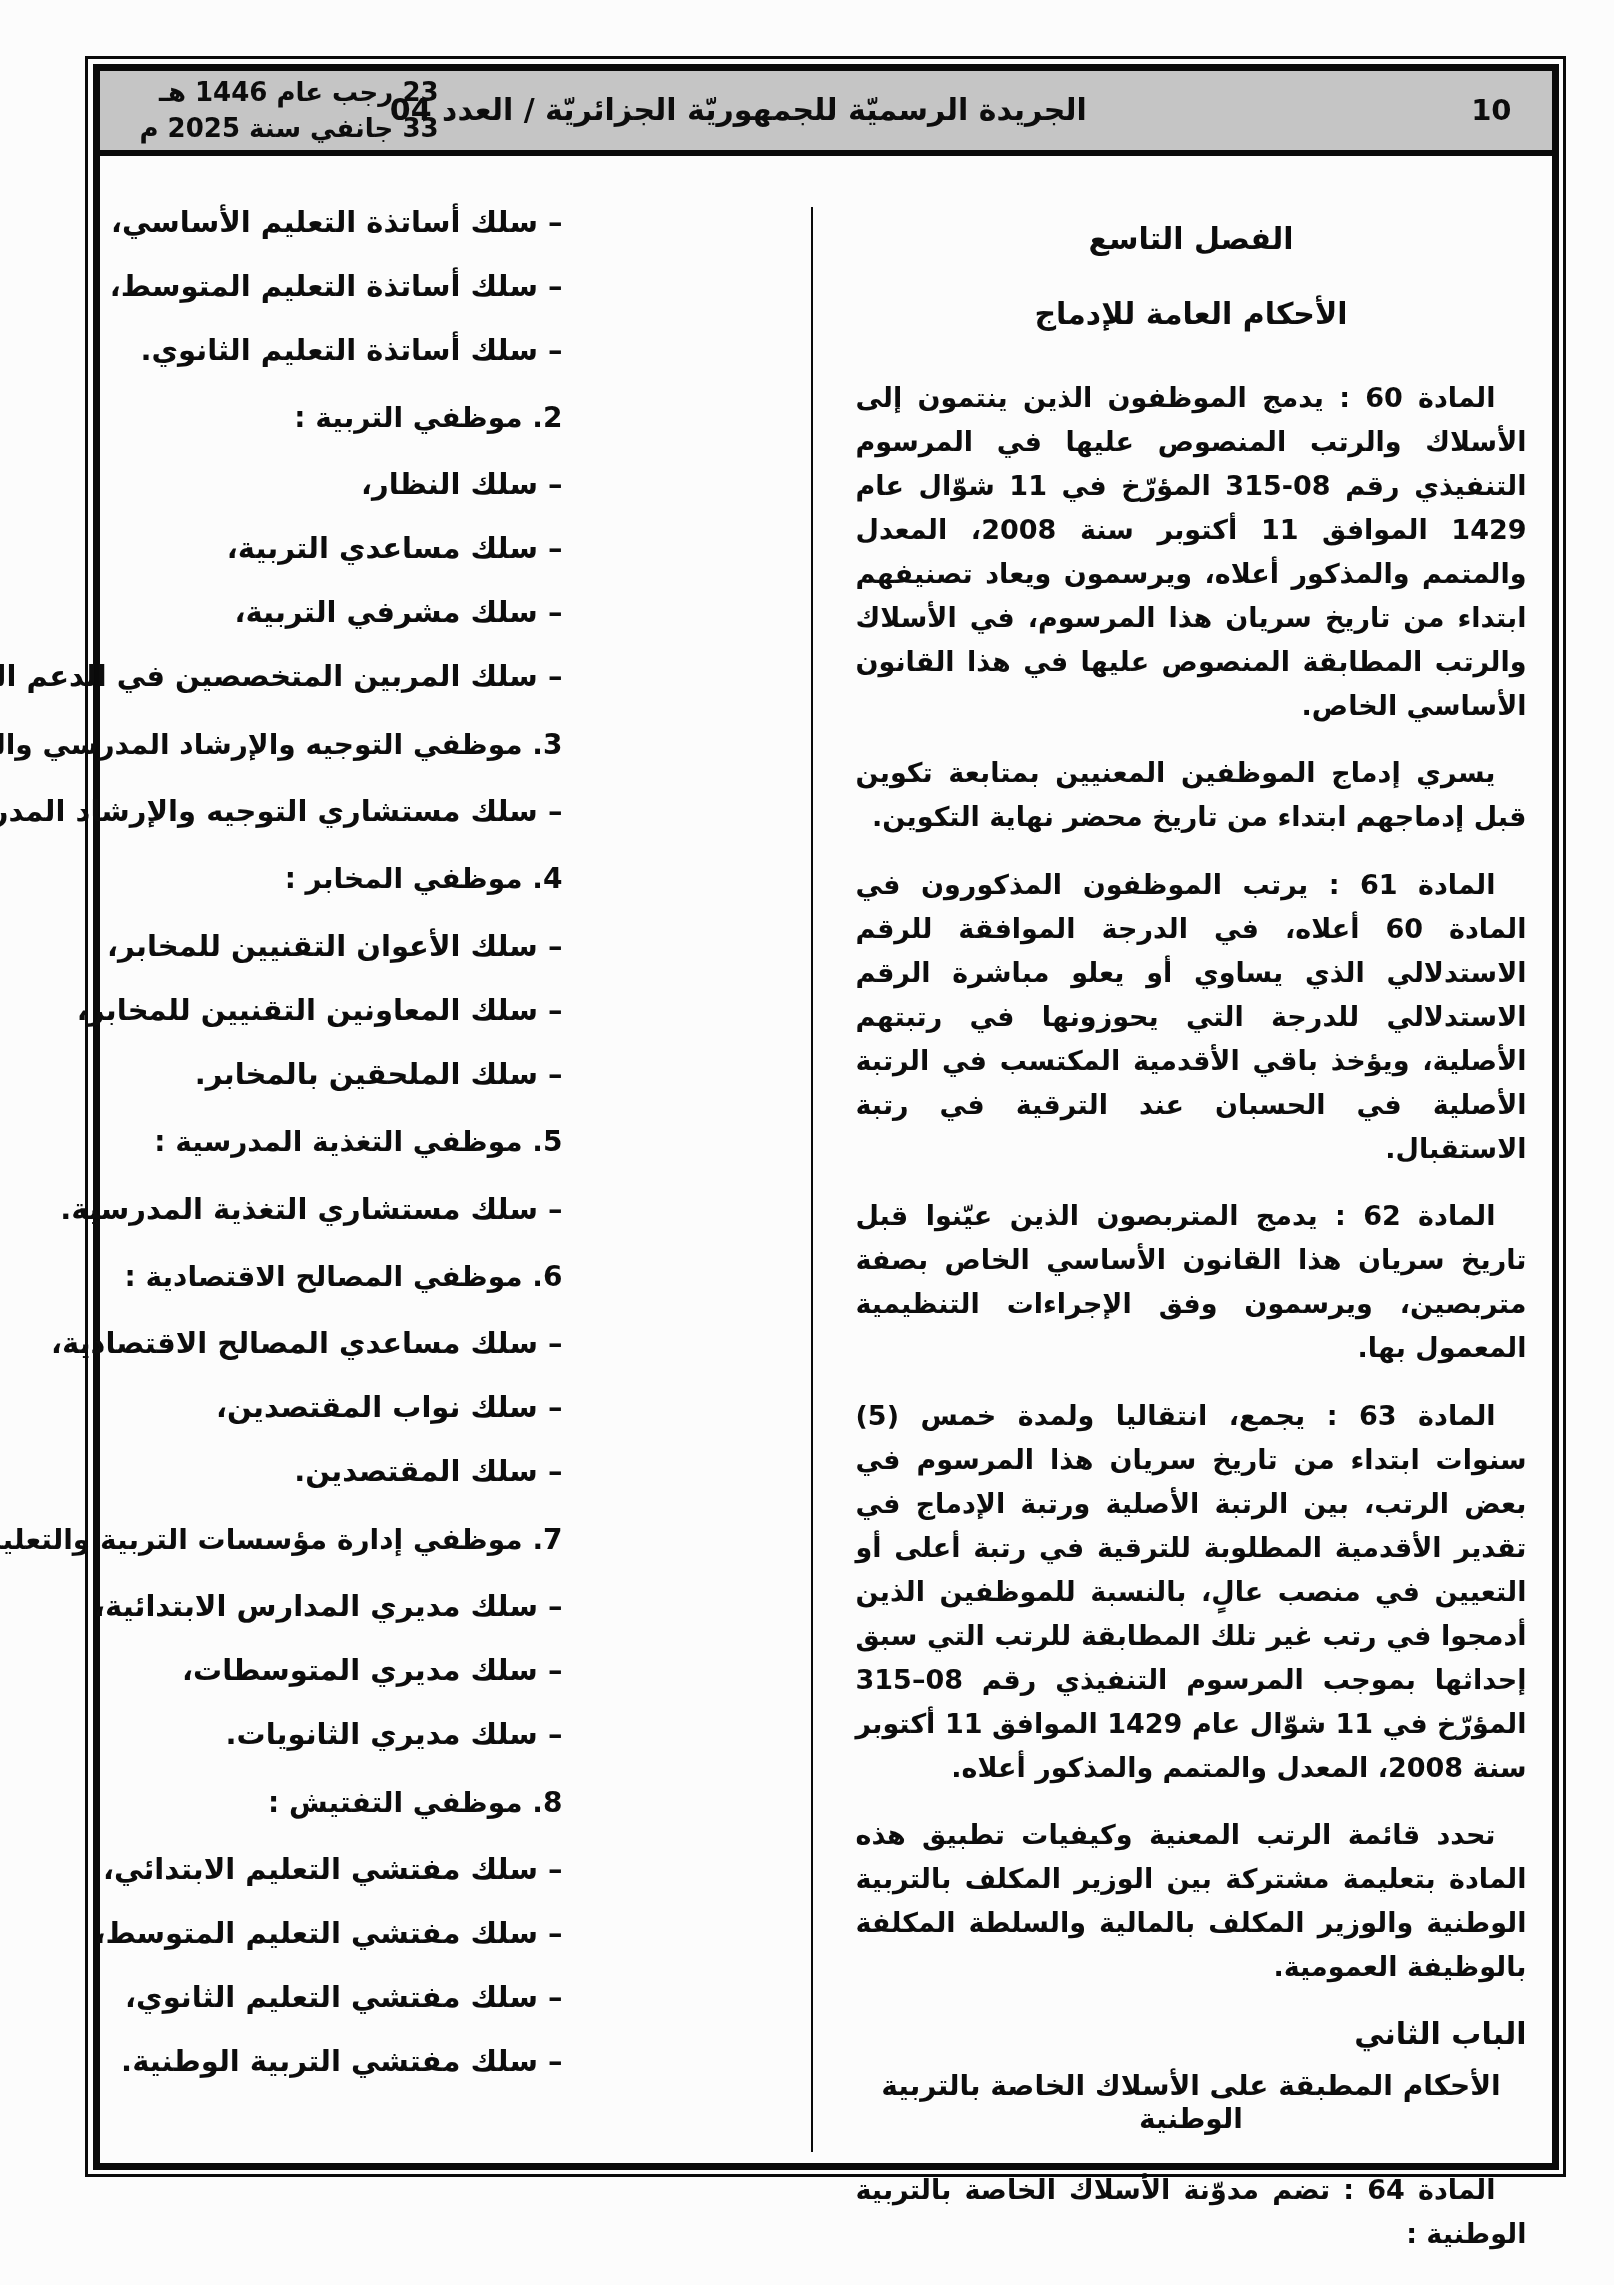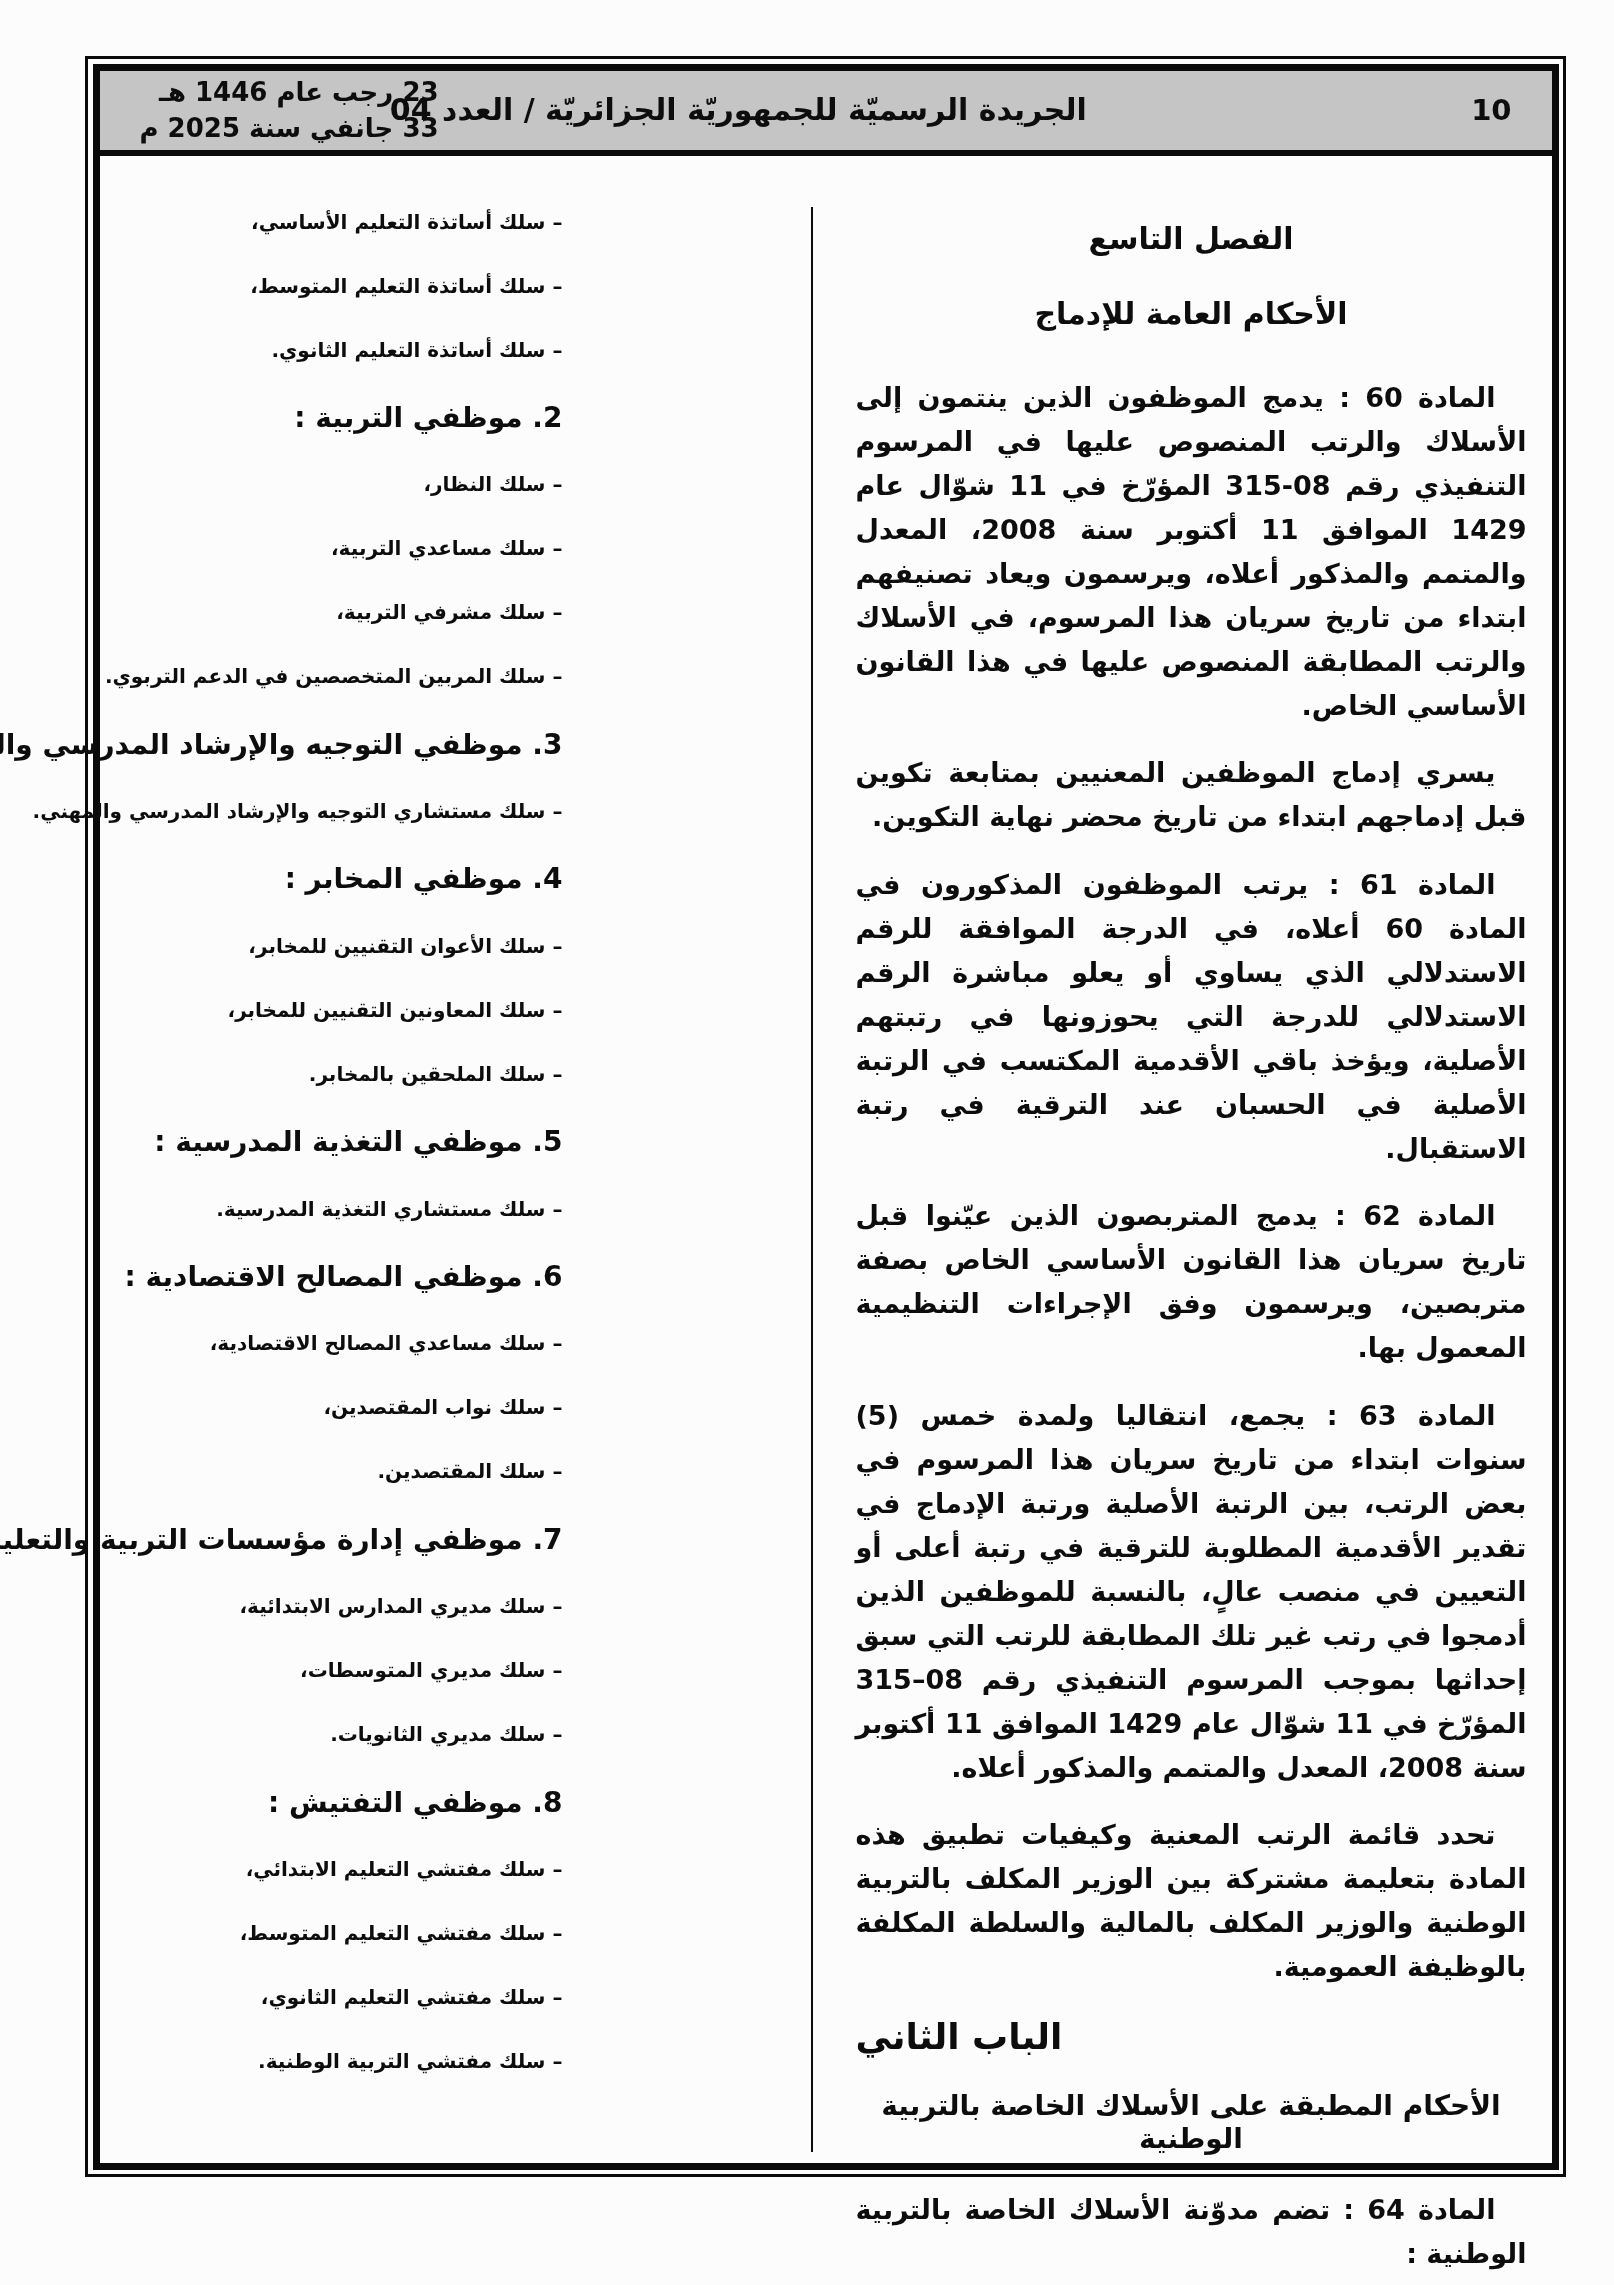--- a/index.html
+++ b/index.html
@@ -22,26 +22,26 @@
   }
   .dates{text-align:right;font-size:26px;line-height:36px;white-space:nowrap;}
   .divider{position:absolute;top:136px;bottom:11px;left:711px;width:2.7px;background:#0a0a0a;}
   .col{position:absolute;box-sizing:border-box;}
   .col-right{top:145px;right:25px;width:671px;}
   .col-left{top:109px;left:20px;width:669px;}
   .chapter-title{font-size:30px;text-align:center;margin:5.4px 0 40px;}
   .chapter-subtitle{font-size:30px;text-align:center;margin:0 0 45px;}
   .para{font-size:27px;line-height:44px;text-align:justify;text-indent:31px;margin:0 0 23.5px;}
   .art-label{font-weight:700;}
-  .part-title{font-size:36px;text-align:left;margin:27px 0 32px;}
+  .part-title{font-size:30px;text-align:right;margin:27px 0 18px;}
   .part-subtitle{font-size:28px;text-align:center;margin:0 0 33px;}
   .item,.section{
     text-align:right;white-space:nowrap;line-height:43px;
   }
-  .col-left .item{font-size:20px;margin:21px 0;padding-left:0;padding-right:226px;}
+  .col-left .item{font-size:29px;margin:21px 0;padding-left:0;padding-right:226px;}
   .col-left .section{font-size:28px;margin:24.4px 0;padding-right:226px;}
 </style>
 </head>
 <body>
 
 <div class="page">
   <div class="frame">
     <div class="frame-inner">
 
       <div class="header-band">

